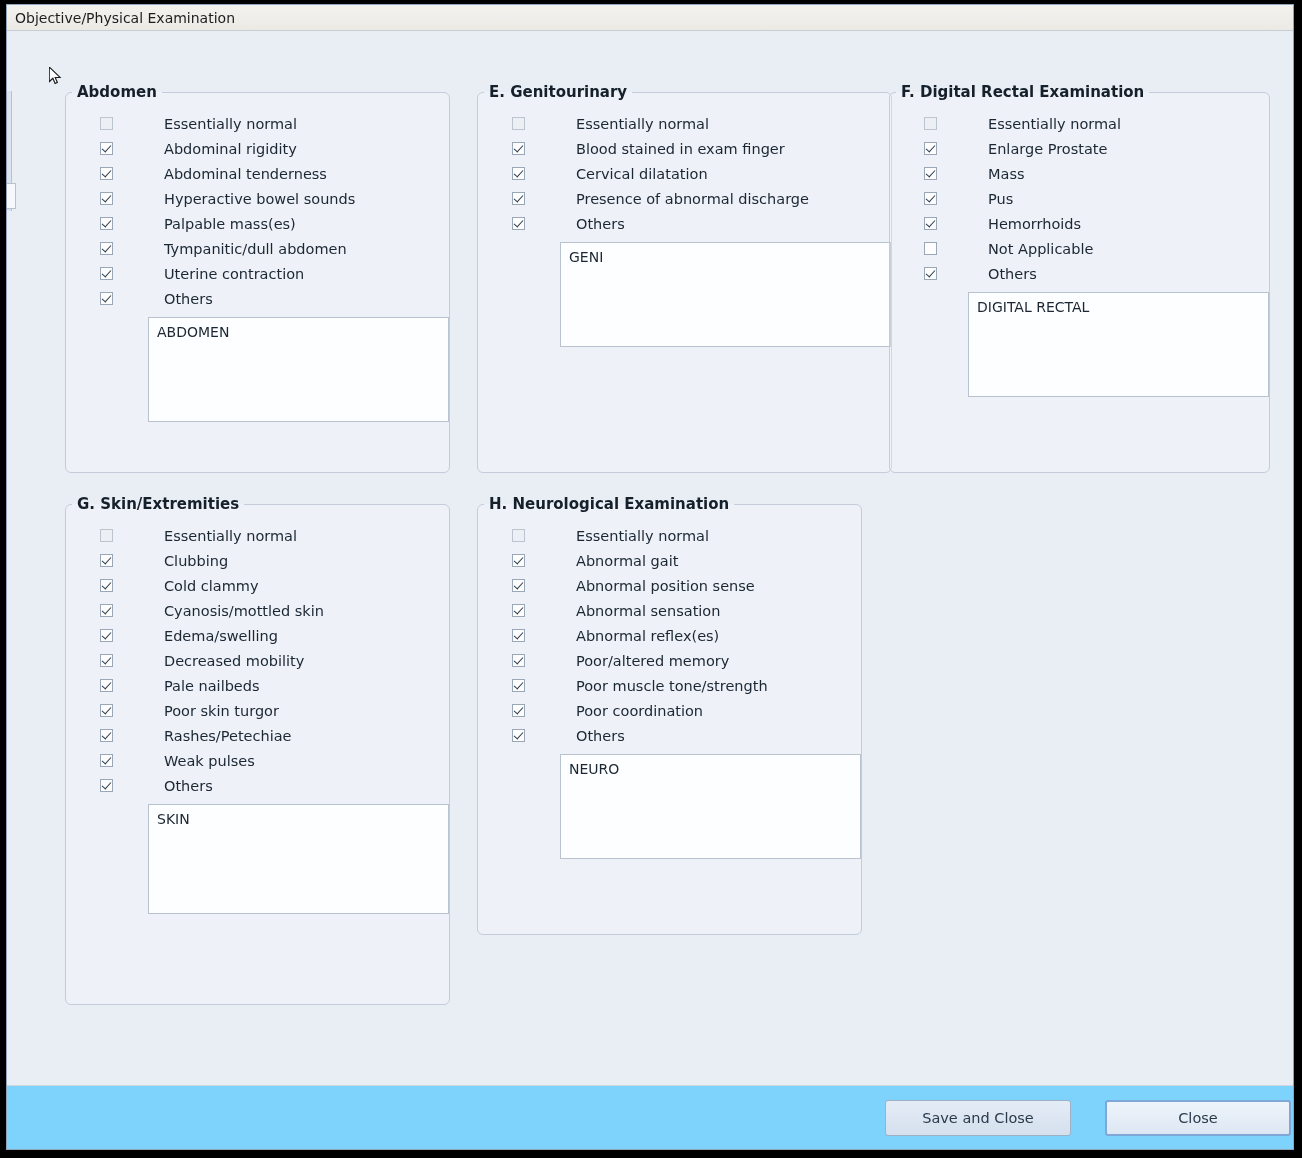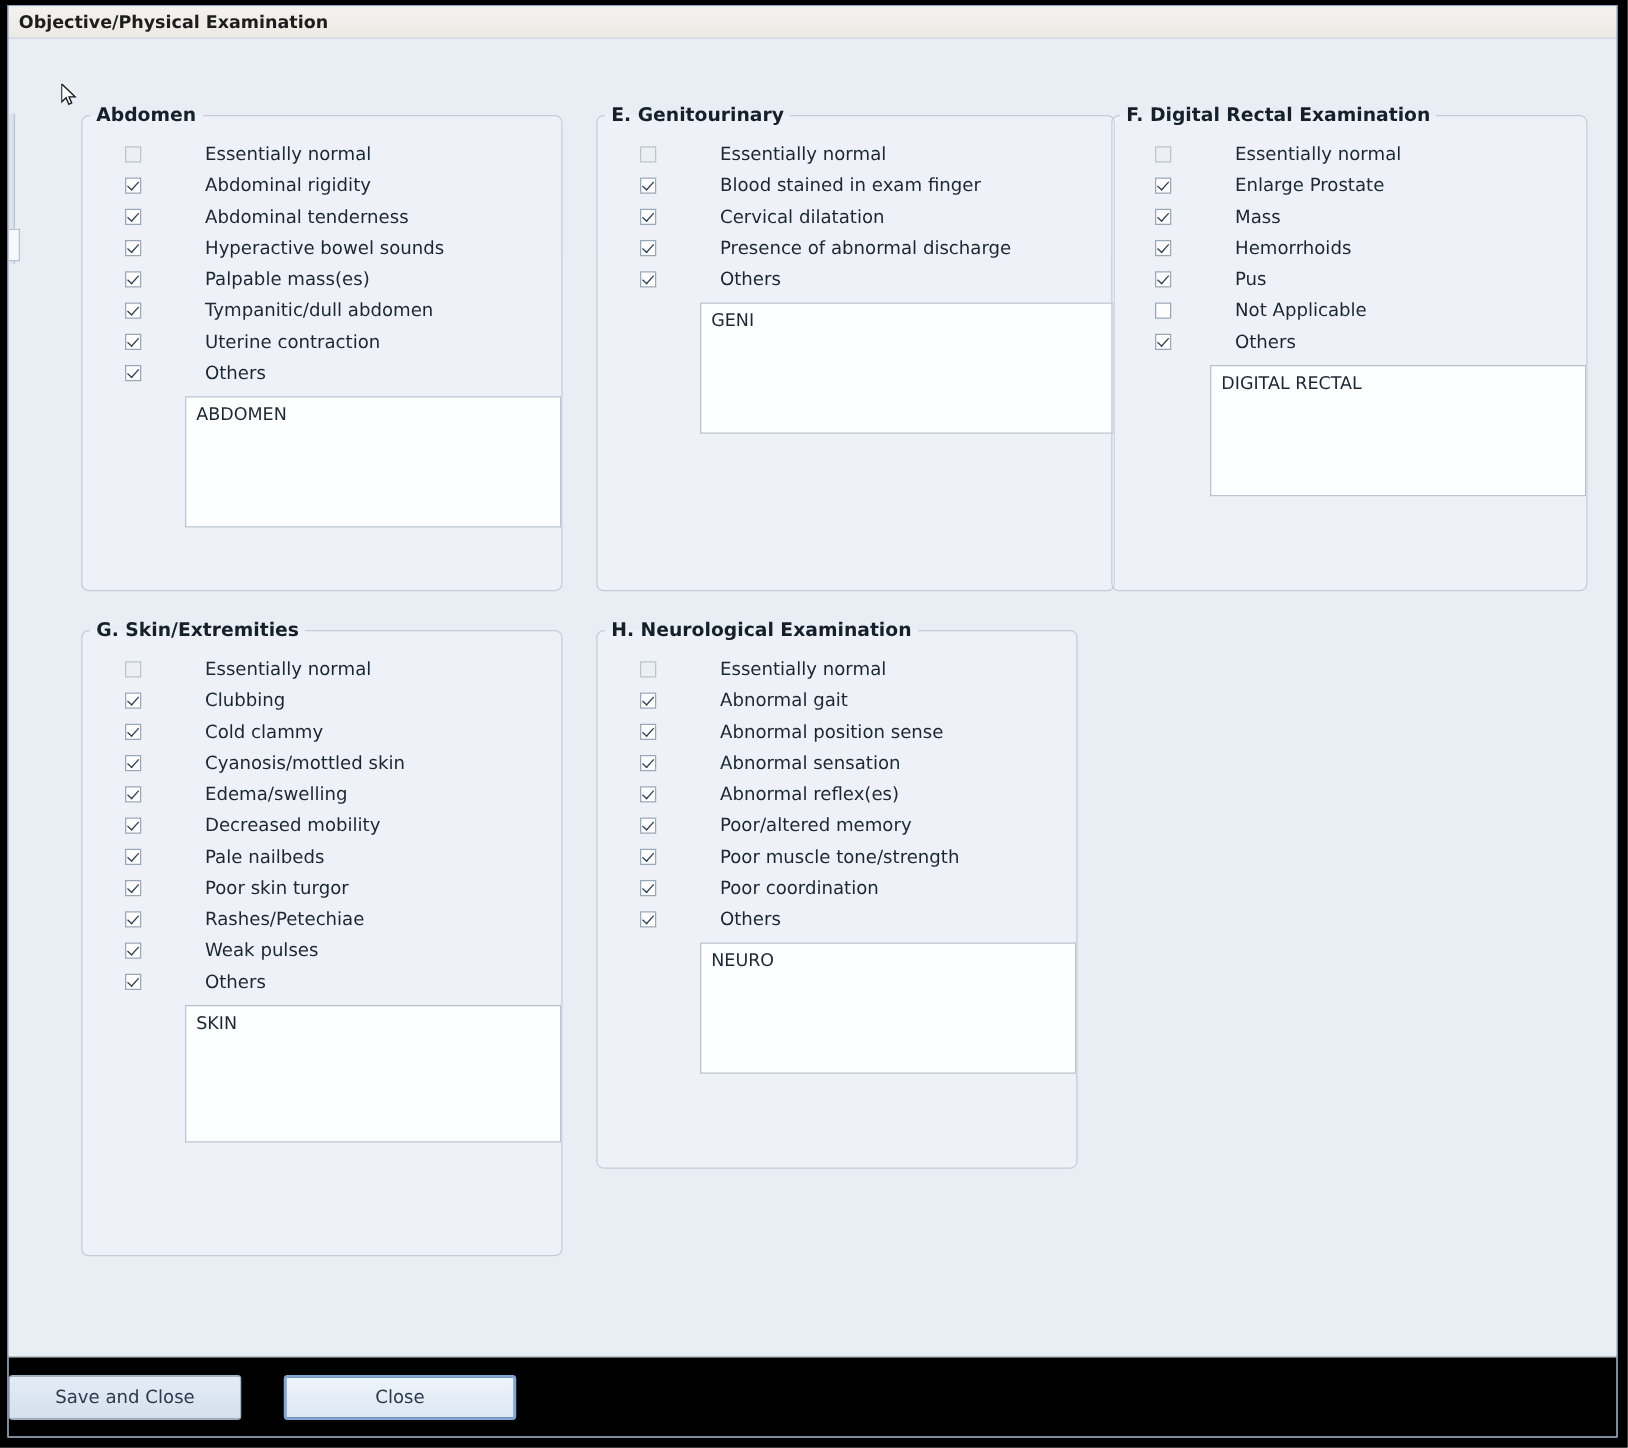--- a/index.html
+++ b/index.html
@@ -23,21 +23,20 @@
   .titlebar {
     height: 26px;
     background: linear-gradient(to bottom, #f2f2ef 0%, #eceae4 100%);
     border-bottom: 1px solid #c8cdd4;
     display: flex;
     align-items: center;
     padding-left: 8px;
     font-size: 14px;
     color: #1d1d1d;
     font-family: "DejaVu Sans", sans-serif;
-    font-weight: bold;
   }
   .content {
     position: relative;
     flex: 1;
     background: #e9eef5;
     overflow: hidden;
   }
   .cursor {
     position: absolute;
     left: 42px; top: 36px;
@@ -130,24 +129,25 @@
   #grp-neuro   { left: 470px; top: 464px; width: 371px; height: 440px; }
 
   #note-abdomen { width: 301px; height: 105px; margin-left: 48px; }
   #note-genito  { width: 331px; height: 105px; margin-left: 48px; }
   #note-rectal  { width: 301px; height: 105px; margin-left: 44px; }
   #note-skin    { width: 301px; height: 110px; margin-left: 48px; }
   #note-neuro   { width: 301px; height: 105px; margin-left: 48px; }
 
   .footer {
     height: 64px;
-    background: #000000;
+    background: #7dd3fc;
     border-top: 1px solid #cfd7e0;
     display: flex;
     align-items: center;
+    justify-content: flex-end;
     padding-right: 2px;
     gap: 6px;
   }
   .btn {
     height: 36px;
     min-width: 186px;
     border: 1px solid #9db0c6;
     border-radius: 3px;
     background: linear-gradient(to bottom, #e4ecf6 0%, #d5e0ee 100%);
     color: #2b3a4a;
@@ -255,25 +255,25 @@
         <div class="row">
             <span class="cb checked"></span>
             <span class="label">Enlarge Prostate</span>
           </div>
         <div class="row">
             <span class="cb checked"></span>
             <span class="label">Mass</span>
           </div>
         <div class="row">
             <span class="cb checked"></span>
+            <span class="label">Pus</span>
+          </div>
+        <div class="row">
+            <span class="cb checked"></span>
             <span class="label">Hemorrhoids</span>
-          </div>
-        <div class="row">
-            <span class="cb checked"></span>
-            <span class="label">Pus</span>
           </div>
         <div class="row">
             <span class="cb"></span>
             <span class="label">Not Applicable</span>
           </div>
         <div class="row">
             <span class="cb checked"></span>
             <span class="label">Others</span>
           </div>
         <textarea class="note" id="note-rectal" style="">DIGITAL RECTAL</textarea>

